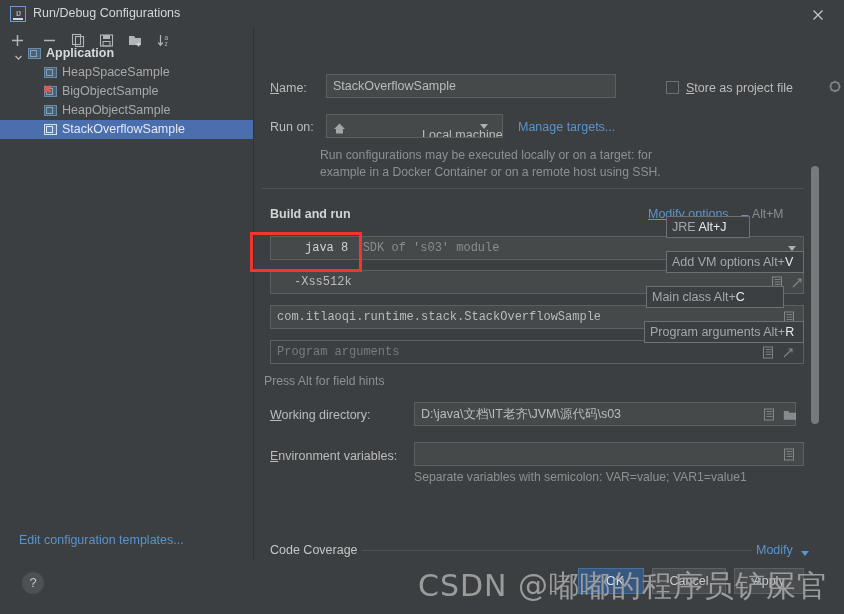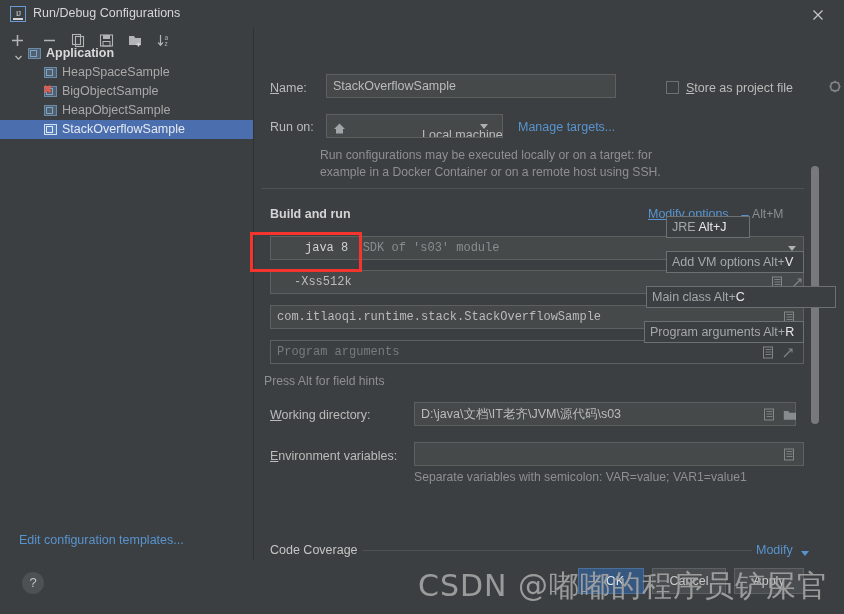--- a/index.html
+++ b/index.html
@@ -494,21 +494,21 @@
     <div class="combo-arrow" style="left:547px; top:523px; border-top-color:#5894cf;"></div>
 
     <div class="scrollbar"></div>
 
     <div class="hint" style="left:412px; top:188px; width:84px;">
       <span>JRE </span><b>Alt+J</b>
     </div>
     <div class="hint" style="left:412px; top:223px; width:138px;">
       <span>Add VM options Alt+</span><b>V</b>
     </div>
-    <div class="hint" style="left:392px; top:258px; width:190px;">
+    <div class="hint" style="left:392px; top:258px; width:138px;">
       <span>Main class Alt+</span><b>C</b>
     </div>
     <div class="hint" style="left:390px; top:293px; width:160px;">
       <span>Program arguments Alt+</span><b>R</b>
     </div>
   </div>
 
   <div class="redbox"></div>
 
   <div class="bottom">

